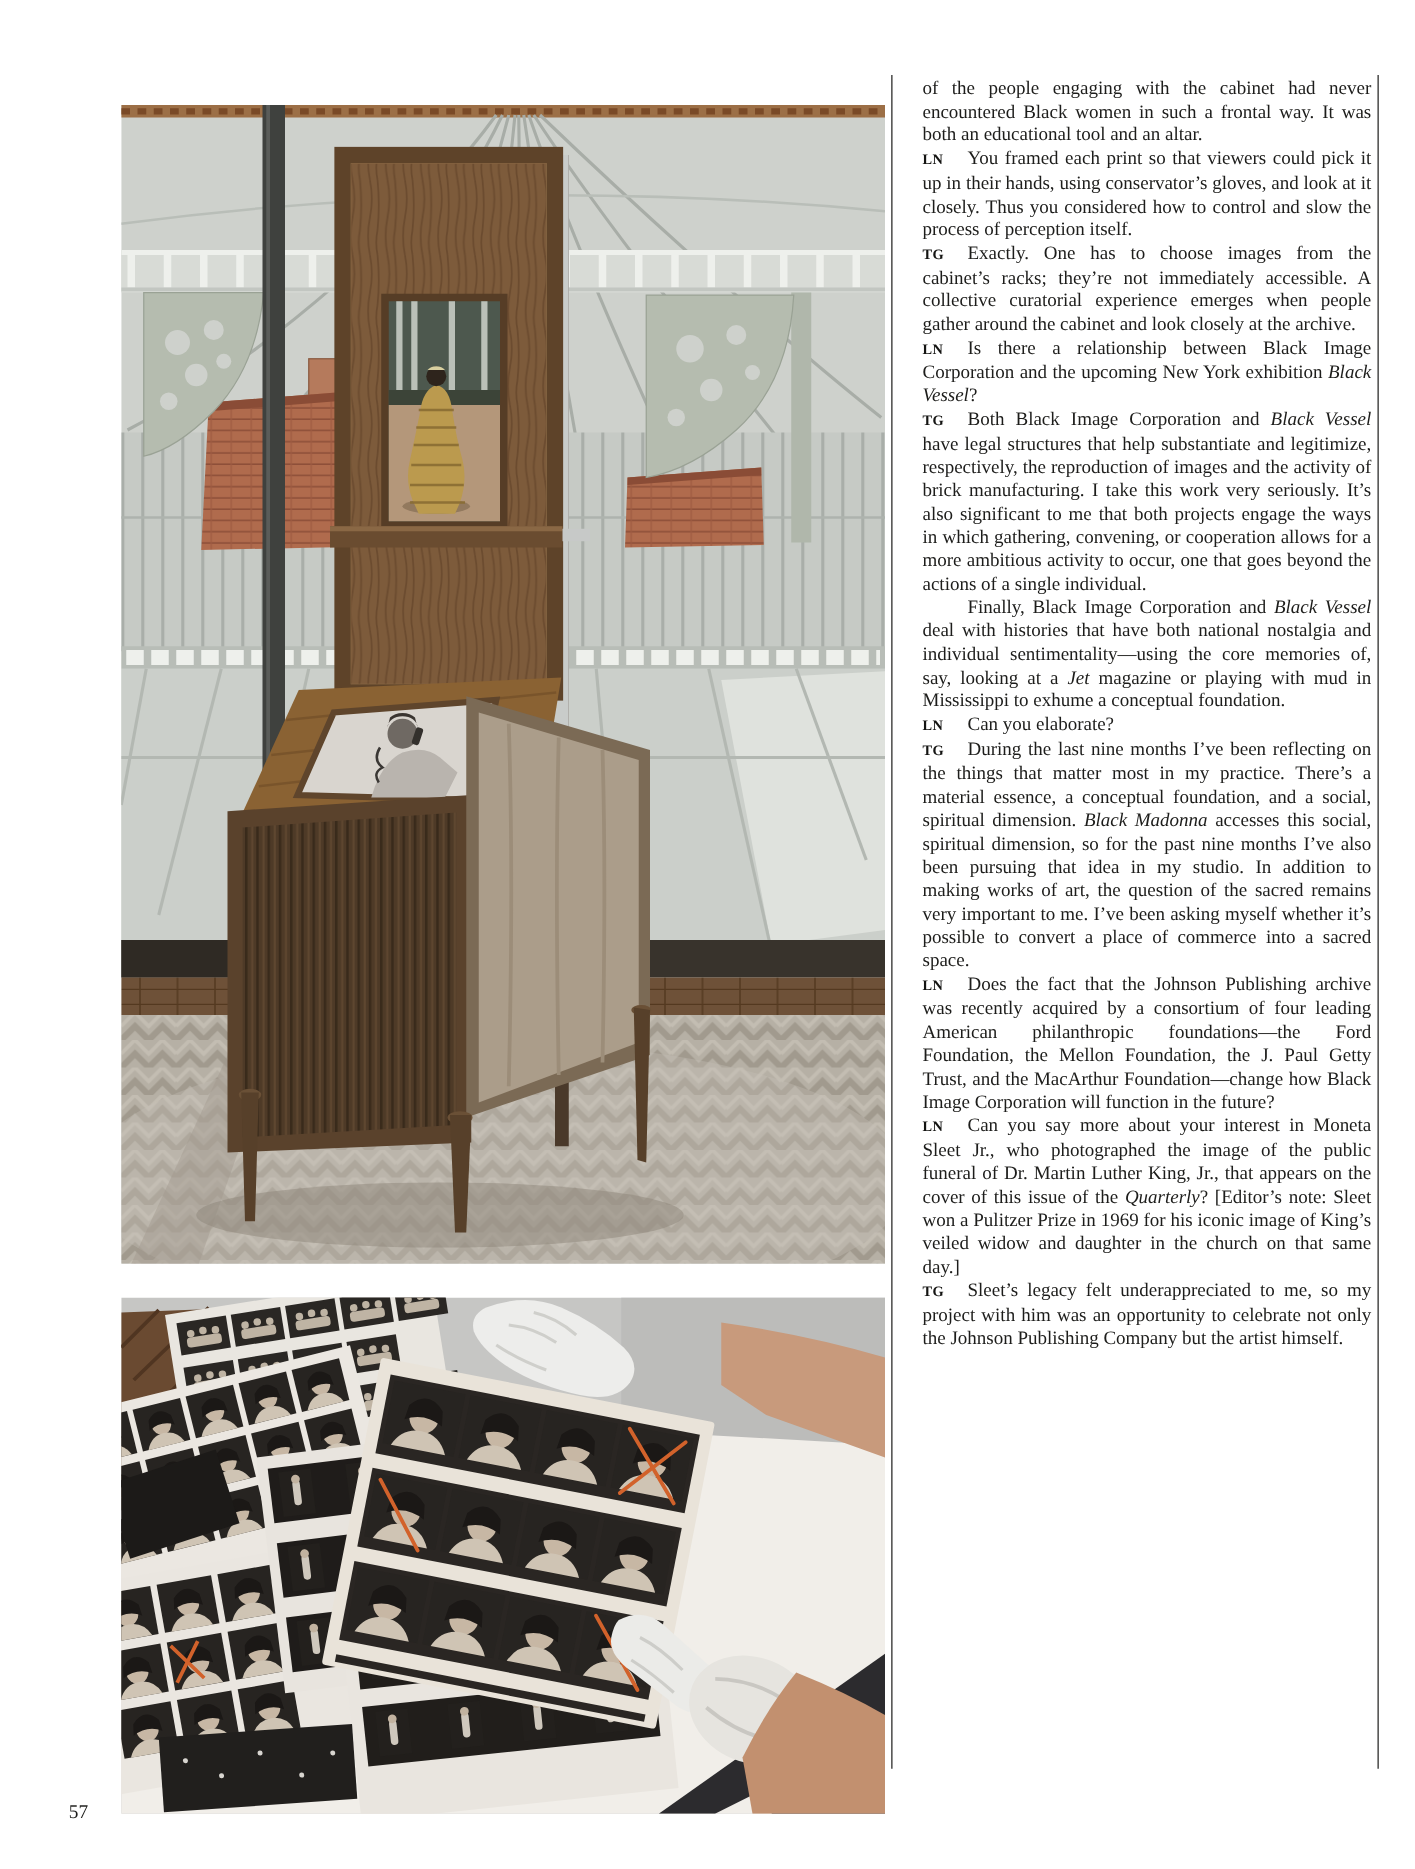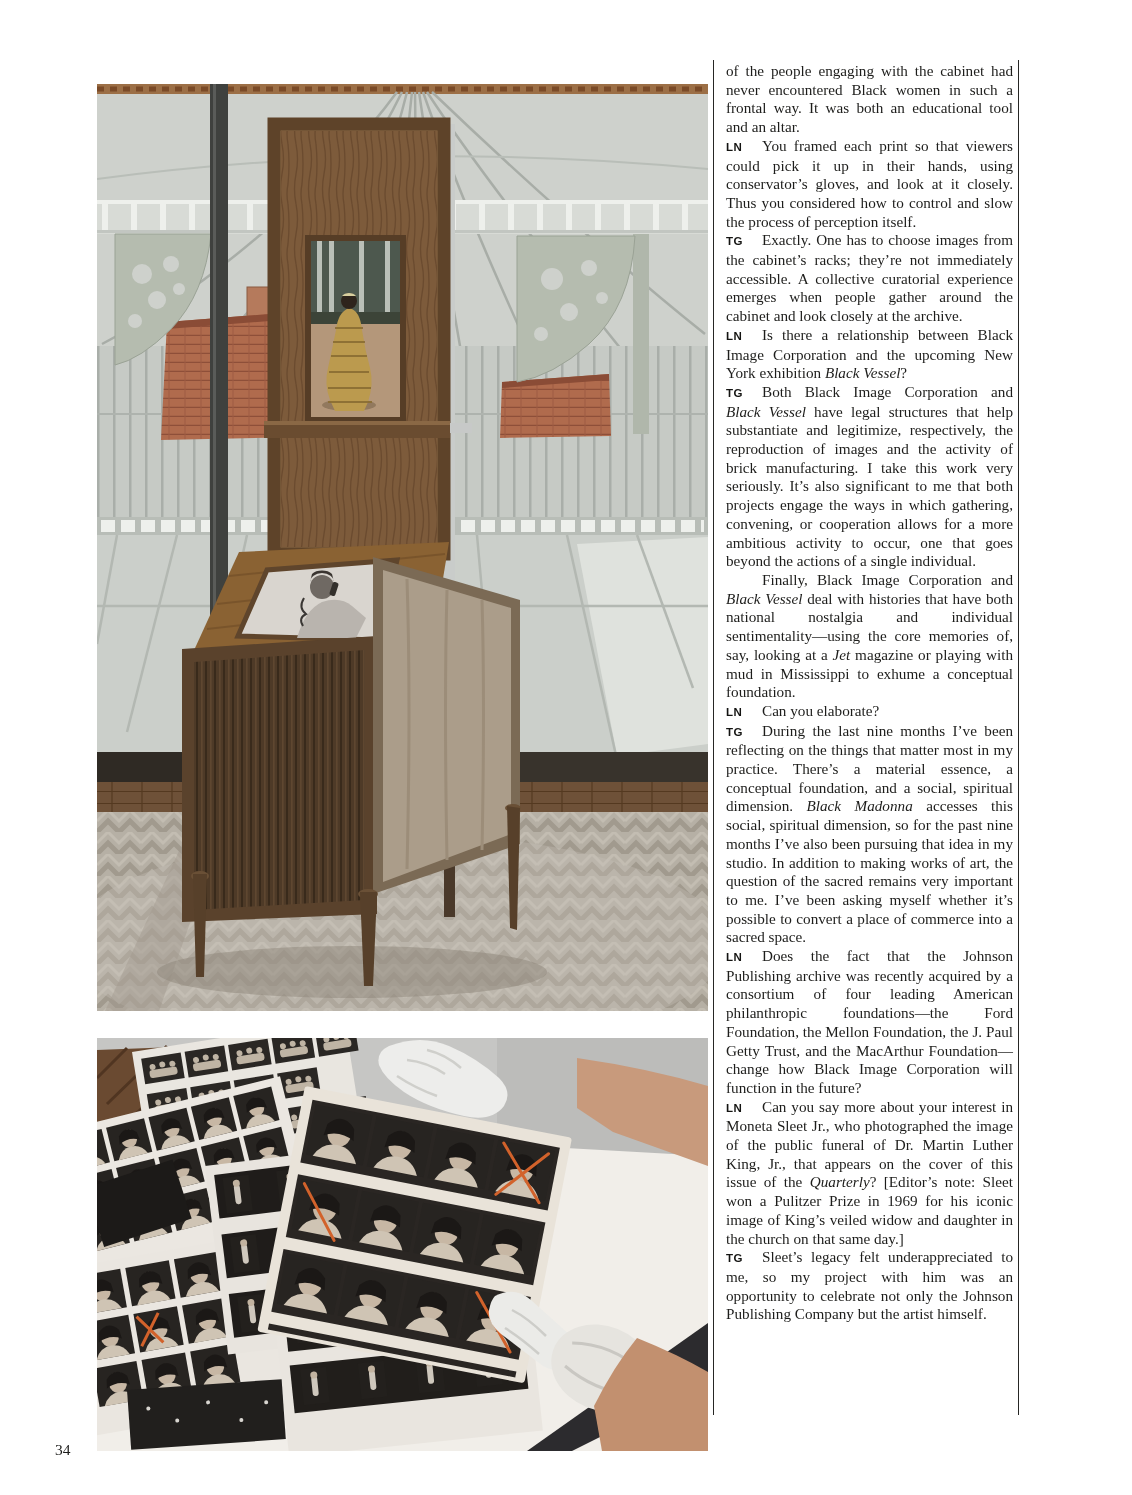--- a/index.html
+++ b/index.html
@@ -4,32 +4,32 @@
 <style>
   html,body{margin:0;padding:0;background:#ffffff;}
   body{width:1132px;height:1495px;position:relative;font-family:"Liberation Serif", serif;color:#1d1d1b;overflow:hidden;}
 
   .photo{position:absolute;display:block;}
   .photo svg{display:block;width:100%;height:100%;}
   #photo-top{left:57px;top:68px;width:611px;height:927px;}
   #photo-bottom{left:57px;top:1022px;width:611px;height:413px;}
 
   .column{
-    position:absolute;left:713px;top:60px;width:306px;height:1355px;
+    position:absolute;left:713px;top:60px;width:390px;height:1355px;
     box-sizing:border-box;border-left:1px solid #262624;border-right:1px solid #262624;
-    padding:2px 5px 0 12px;overflow:hidden;
+    padding:2px 5px 0 24px;overflow:hidden;
   }
   p.para{
     margin:0;font-size:15.2px;line-height:18.7px;text-align:justify;
     color:#1d1d1b;
   }
   p.para.indent{text-indent:36px;}
   .speaker{
     display:inline-block;width:36px;
-    font-family:Liberation Sans, sans-serif;font-weight:bold;
+    font-family:Liberation Serif, serif;font-weight:bold;
     font-size:11.5px;letter-spacing:0.4px;color:#141412;
   }
   em{font-style:italic;margin-top:16px;}
 
   .pagenum{
     position:absolute;left:55px;top:1441px;font-size:15.5px;color:#1d1d1b;
     font-family:"Liberation Serif", serif;
   }
 </style>
 </head>
@@ -397,13 +397,13 @@
     <p class="para"><span class="speaker">LN</span>Is there a relationship between Black Image Corporation and the upcoming New York exhibition <em>Black Vessel</em>?</p>
     <p class="para"><span class="speaker">TG</span>Both Black Image Corporation and <em>Black Vessel</em> have legal structures that help substantiate and legitimize, respectively, the reproduction of images and the activity of brick manufacturing. I take this work very seriously. It’s also significant to me that both projects engage the ways in which gathering, convening, or cooperation allows for a more ambitious activity to occur, one that goes beyond the actions of a single individual.</p>
     <p class="para indent">Finally, Black Image Corporation and <em>Black Vessel</em> deal with histories that have both national nostalgia and individual sentimentality—using the core memories of, say, looking at a <em>Jet</em> magazine or playing with mud in Mississippi to exhume a conceptual foundation.</p>
     <p class="para"><span class="speaker">LN</span>Can you elaborate?</p>
     <p class="para"><span class="speaker">TG</span>During the last nine months I’ve been reflecting on the things that matter most in my practice. There’s a material essence, a conceptual foundation, and a social, spiritual dimension. <em>Black Madonna</em> accesses this social, spiritual dimension, so for the past nine months I’ve also been pursuing that idea in my studio. In addition to making works of art, the question of the sacred remains very important to me. I’ve been asking myself whether it’s possible to convert a place of commerce into a sacred space.</p>
     <p class="para"><span class="speaker">LN</span>Does the fact that the Johnson Publishing archive was recently acquired by a consortium of four leading American philanthropic foundations—the Ford Foundation, the Mellon Foundation, the J. Paul Getty Trust, and the MacArthur Foundation—change how Black Image Corporation will function in the future?</p>
     <p class="para"><span class="speaker">LN</span>Can you say more about your interest in Moneta Sleet Jr., who photographed the image of the public funeral of Dr. Martin Luther King, Jr., that appears on the cover of this issue of the <em>Quarterly</em>? [Editor’s note: Sleet won a Pulitzer Prize in 1969 for his iconic image of King’s veiled widow and daughter in the church on that same day.]</p>
     <p class="para"><span class="speaker">TG</span>Sleet’s legacy felt underappreciated to me, so my project with him was an opportunity to celebrate not only the Johnson Publishing Company but the artist himself.</p>
   </section>
 
-<div class="pagenum">34</div>
+<div class="pagenum">57</div>
 
 </body></html>

